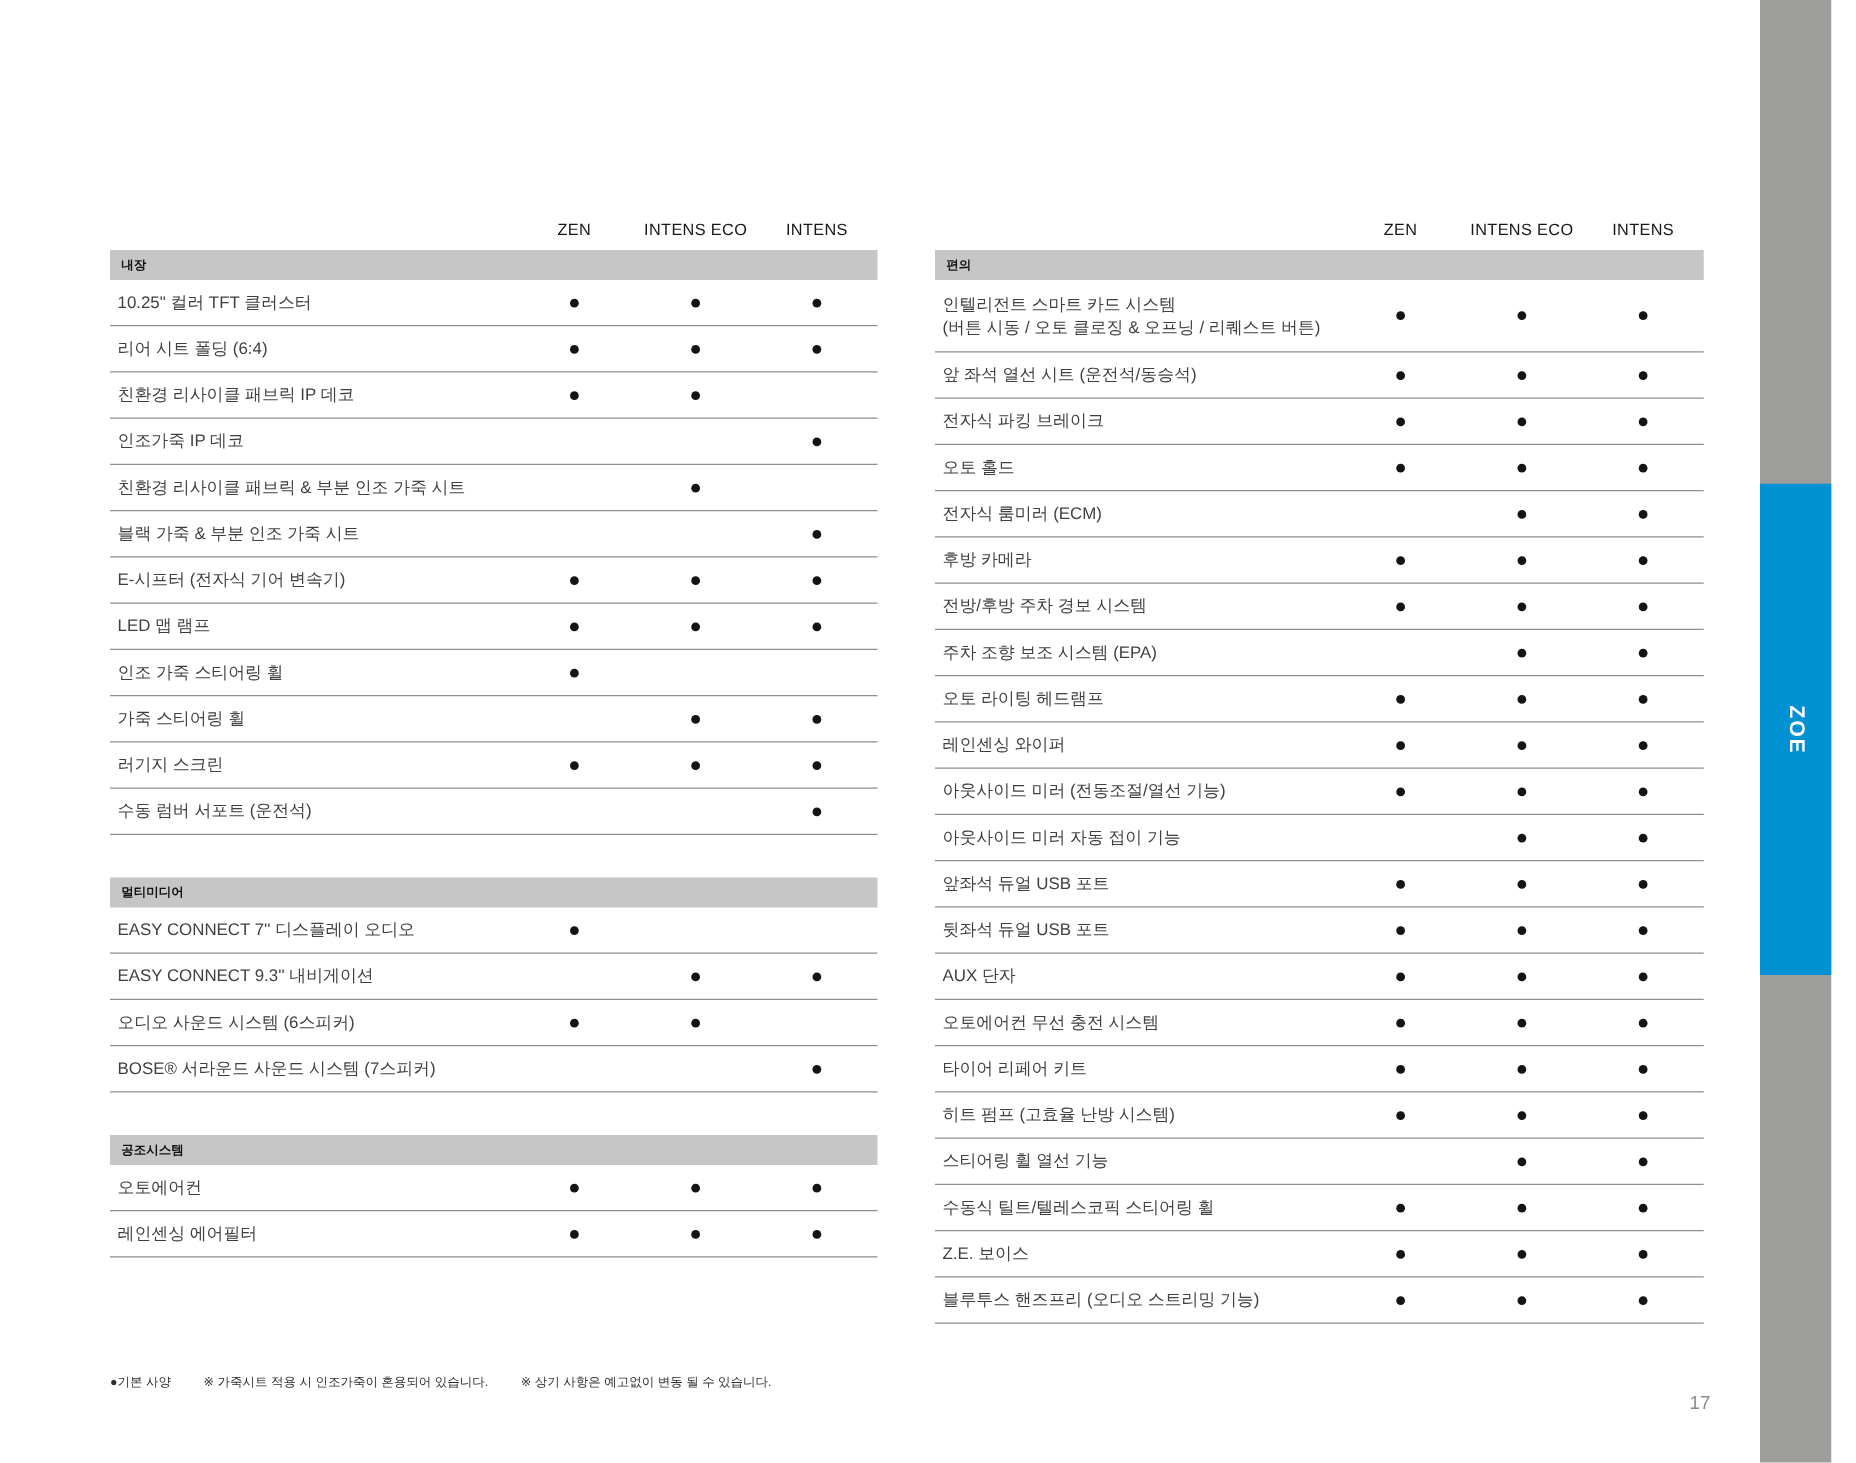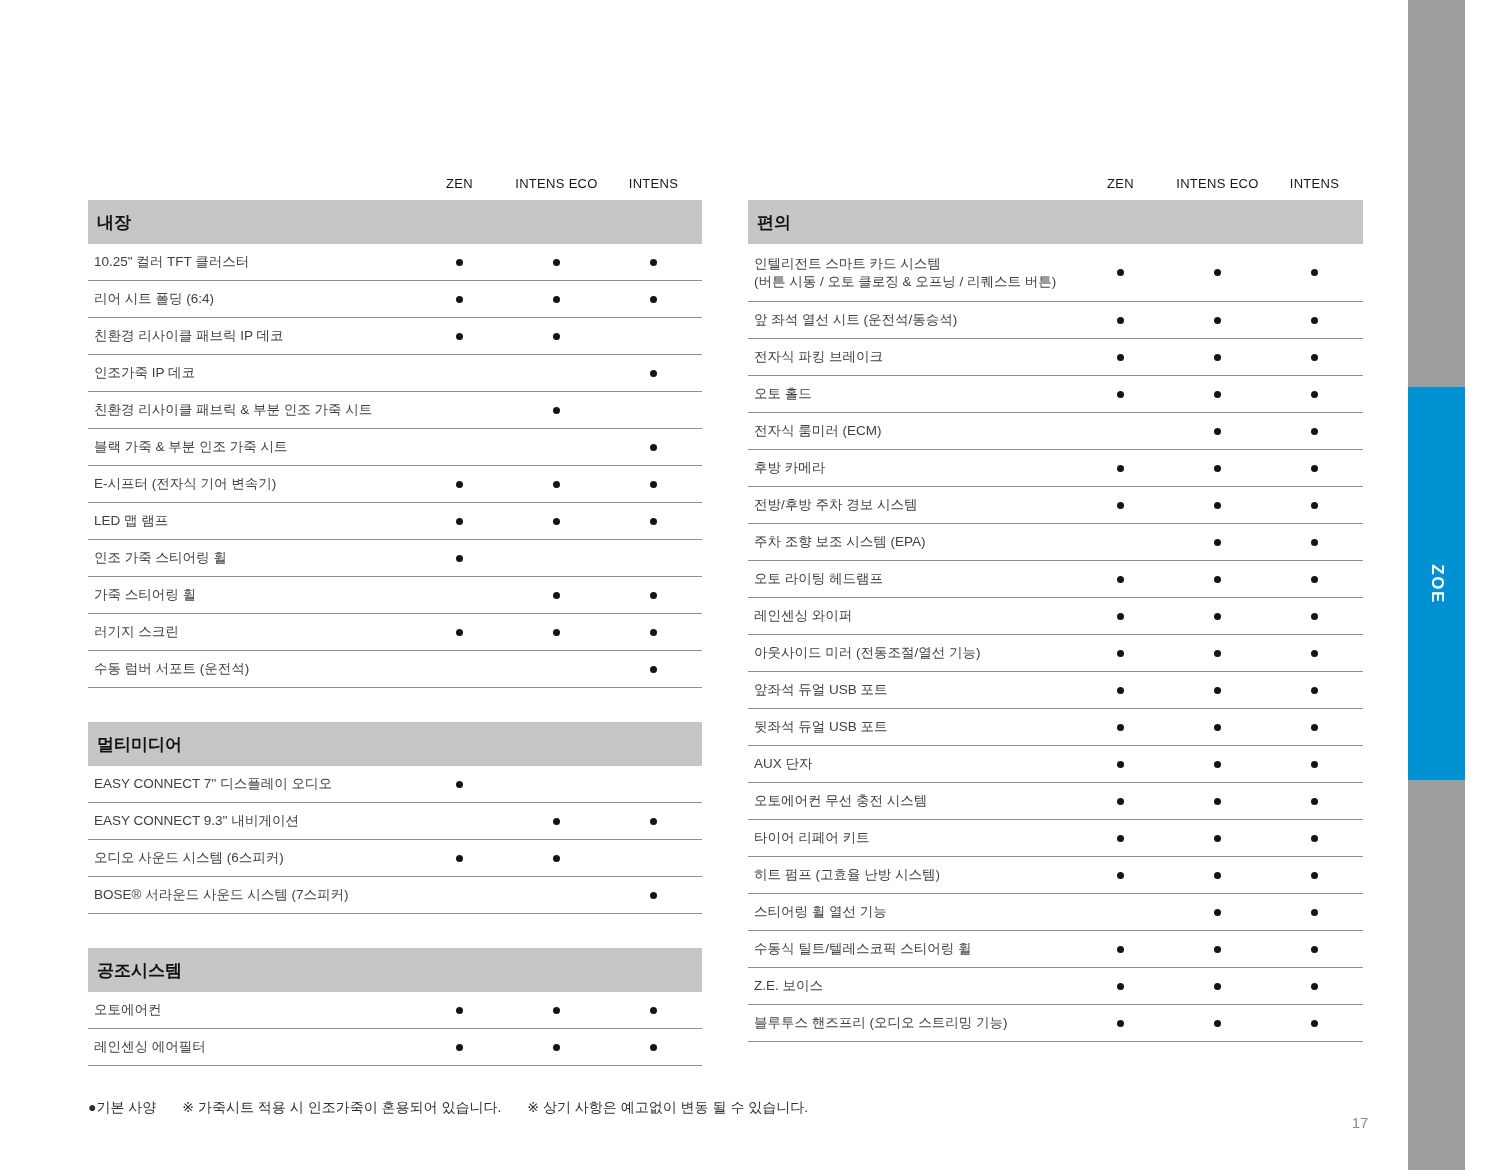--- a/index.html
+++ b/index.html
@@ -16,40 +16,40 @@
     display:grid;grid-template-columns:1fr 97px 97px 97px;
     height:26px;align-items:end;
   }
   .trim-label{
     text-align:center;font-size:13px;font-weight:normal;color:#171717;
     letter-spacing:0.3px;padding-bottom:9px;
   }
   .section{margin:0;}
   .section + .section{margin-top:34px;}
   .section-bar{
-    height:44px;background:#c6c6c6;display:flex;align-items:center;
+    height:24px;background:#c6c6c6;display:flex;align-items:center;
     padding-left:9px;box-sizing:border-box;
-    font-size:17px;font-weight:bold;color:#121212;
+    font-size:10px;font-weight:bold;color:#121212;
   }
   .feature-row{
     display:grid;grid-template-columns:1fr 97px 97px 97px;
     min-height:37px;border-bottom:1px solid #8e8e8e;
     align-items:center;box-sizing:border-box;
   }
   .feature-row.row-tall{min-height:58px;}
   .feature-label{
     font-size:13.5px;color:#3f3f3f;padding-left:6px;
     line-height:1.3;white-space:nowrap;
   }
   .dot-cell{display:flex;justify-content:center;align-items:center;height:100%;}
   .dot{width:7px;height:7px;border-radius:50%;background:#141414;display:block;}
 
   .footnote{
     position:absolute;left:88px;top:1099px;
-    font-size:14px;color:#2e2e2e;white-space:nowrap;
+    font-size:10px;color:#2e2e2e;white-space:nowrap;
   }
   .footnote span{margin-right:26px;}
   .page-number{
     position:absolute;left:1340px;top:1114px;width:40px;text-align:center;
     font-size:15px;color:#8b8b8b;
   }
   .side-rail{
     position:absolute;left:1408px;top:0;width:57px;height:1170px;
     background:#9d9d9c;
   }
@@ -396,20 +396,30 @@
           <span class="dot"></span>
         </div>
         <div class="dot-cell">
           <span class="dot"></span>
         </div>
         <div class="dot-cell">
           <span class="dot"></span>
         </div>
       </div>
       <div class="feature-row">
+        <div class="feature-label">아웃사이드 미러 자동 접이 기능</div>
+        <div class="dot-cell"></div>
+        <div class="dot-cell">
+          <span class="dot"></span>
+        </div>
+        <div class="dot-cell">
+          <span class="dot"></span>
+        </div>
+      </div>
+      <div class="feature-row">
         <div class="feature-label">앞좌석 듀얼 USB 포트</div>
         <div class="dot-cell">
           <span class="dot"></span>
         </div>
         <div class="dot-cell">
           <span class="dot"></span>
         </div>
         <div class="dot-cell">
           <span class="dot"></span>
         </div>

